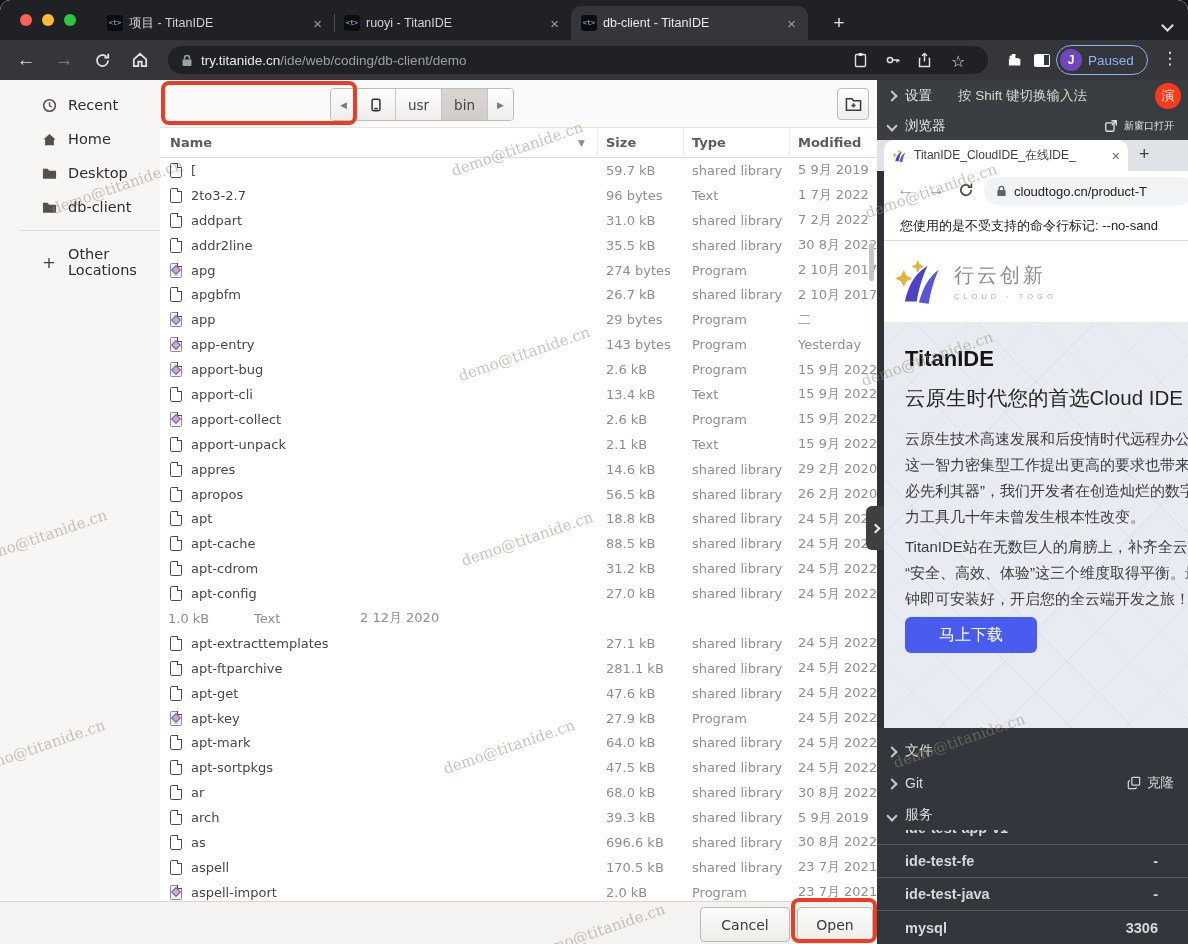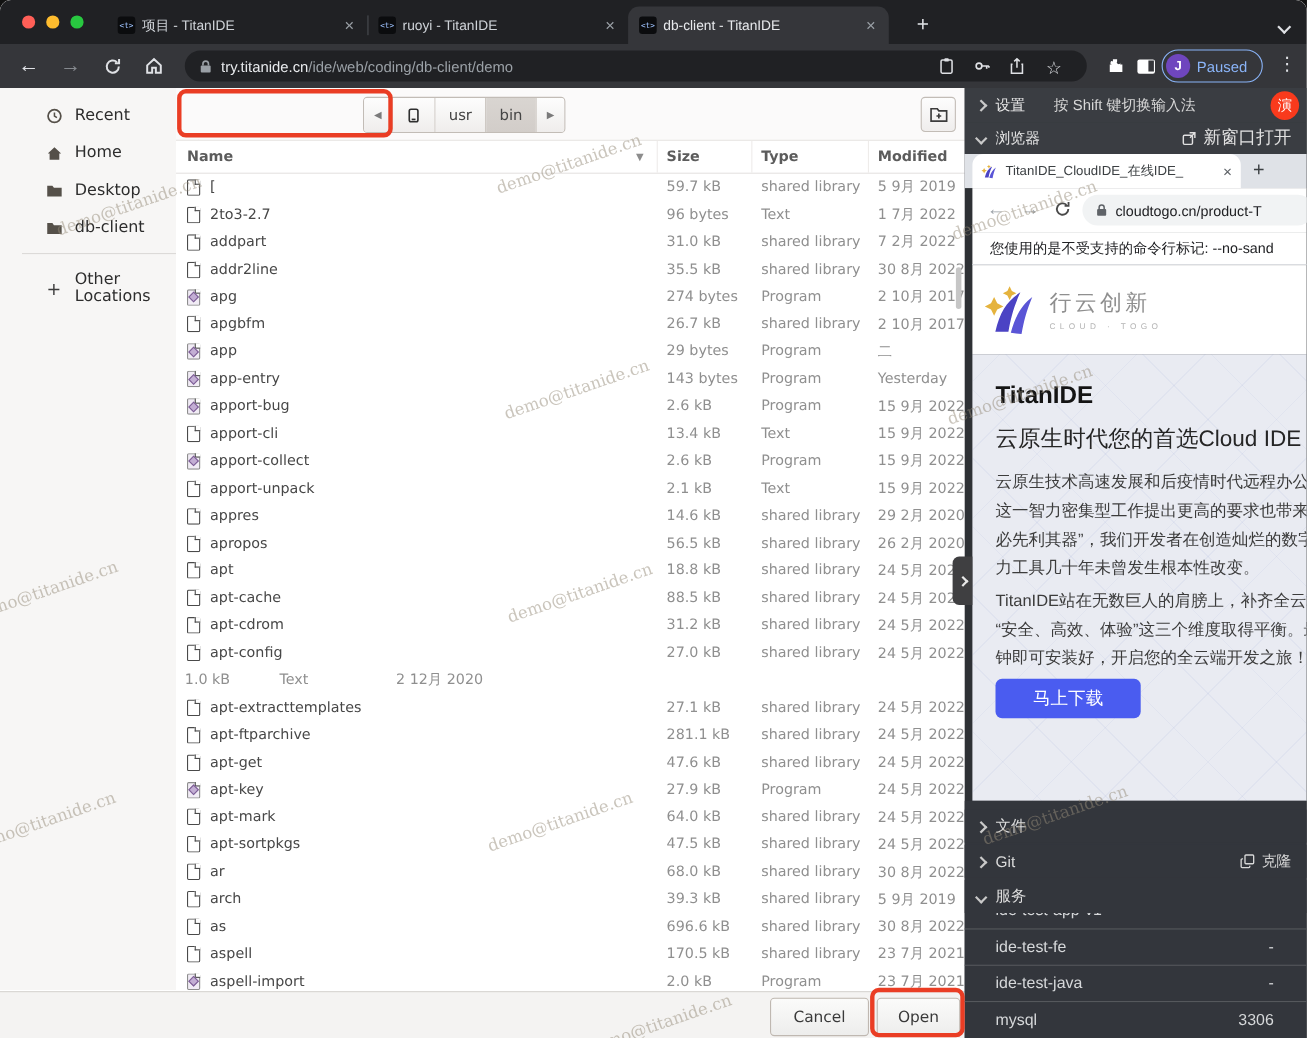--- a/index.html
+++ b/index.html
@@ -117,21 +117,21 @@
   .pline{white-space:nowrap;}
   .dlbtn{position:absolute;left:21px;top:295px;width:132px;height:36px;background:#4a5cf0;border-radius:6px;
          color:#fff;font-size:16px;display:flex;align-items:center;justify-content:center;}
   .botpanel{position:absolute;left:0;top:648px;width:311px;height:216px;background:#33363c;}
   .sec-row{position:absolute;left:0;width:311px;height:30px;display:flex;align-items:center;font-size:14px;color:#dcdcdc;
            background:#33363c;box-sizing:border-box;padding:0 14px 0 28px;z-index:2;}
   .sec-files{top:8px}.sec-git{top:40px}.sec-services{top:72px}
   .clone{margin-left:auto;display:flex;align-items:center;gap:6px;color:#d8d8d8;}
   .svclist{position:absolute;left:0;top:84px;width:311px;z-index:1;}
   .svcrow{height:33px;display:flex;align-items:center;justify-content:space-between;padding:0 30px 0 28px;
-          font-size:14.5px;color:#d6d8da;border-bottom:1px solid #55585c;box-sizing:border-box;}
+          font-size:14.5px;color:#d6d8da;border-bottom:1px solid #55585c;box-sizing:border-box;font-weight:bold;}
   .svcrow:last-child{border-bottom:none;}
   .handle{position:absolute;left:866px;top:506px;width:18px;height:44px;background:#3f3f41;border-radius:6px 0 0 6px;
           display:flex;align-items:center;justify-content:center;color:#e8e8e8;z-index:5;}
   .wm{position:absolute;font-size:15px;color:rgba(150,140,122,.5);transform:rotate(-19deg);white-space:nowrap;
       pointer-events:none;z-index:4;font-family:"DejaVu Serif",serif;}
   svg{display:block}
 </style>
 </head>
 <body>
 
@@ -612,21 +612,21 @@
       <span class="badge">演</span>
     </div>
     <div class="rp-row rp-browser">
       <span class="rp-chev"><span class="chev d" style="width:6px;height:6px"></span></span>
       <span>浏览器</span>
       <span class="opennew">
         <svg width="14" height="14" viewBox="0 0 16 16">
             <rect x="2" y="4.5" width="9.5" height="9.5" rx="1.3" fill="none" stroke="#e0e0e0" stroke-width="1.5"></rect>
             <path d="M8.5 2h5.5v5.5M13.7 2.3 9 7" fill="none" stroke="#e0e0e0" stroke-width="1.5"></path>
           </svg>
-        <span style="font-size:16px">新窗口打开</span>
+        <span style="font-size:10px">新窗口打开</span>
       </span>
     </div>
 
     <div class="ministrip">
       <div class="minitab">
         <svg width="16" height="16" viewBox="0 0 48 48">
             <path d="M10 40C14 24 20 16 30 10 24 22 22 30 20 40Z" fill="#4b43c4"></path>
             <path d="M22 41C26 27 32 18 40 13 35 24 33 32 31 42Z" fill="#5a55d6"></path>
             <path d="m8 14 2.5 5 5 2.5-5 2.5L8 29l-2.5-5-5-2.5 5-2.5z" fill="#e5b33e"></path>
             <path d="m21 5 1.8 3.6 3.6 1.8-3.6 1.8L21 15.8l-1.8-3.6-3.6-1.8 3.6-1.8z" fill="#e5b33e"></path>

